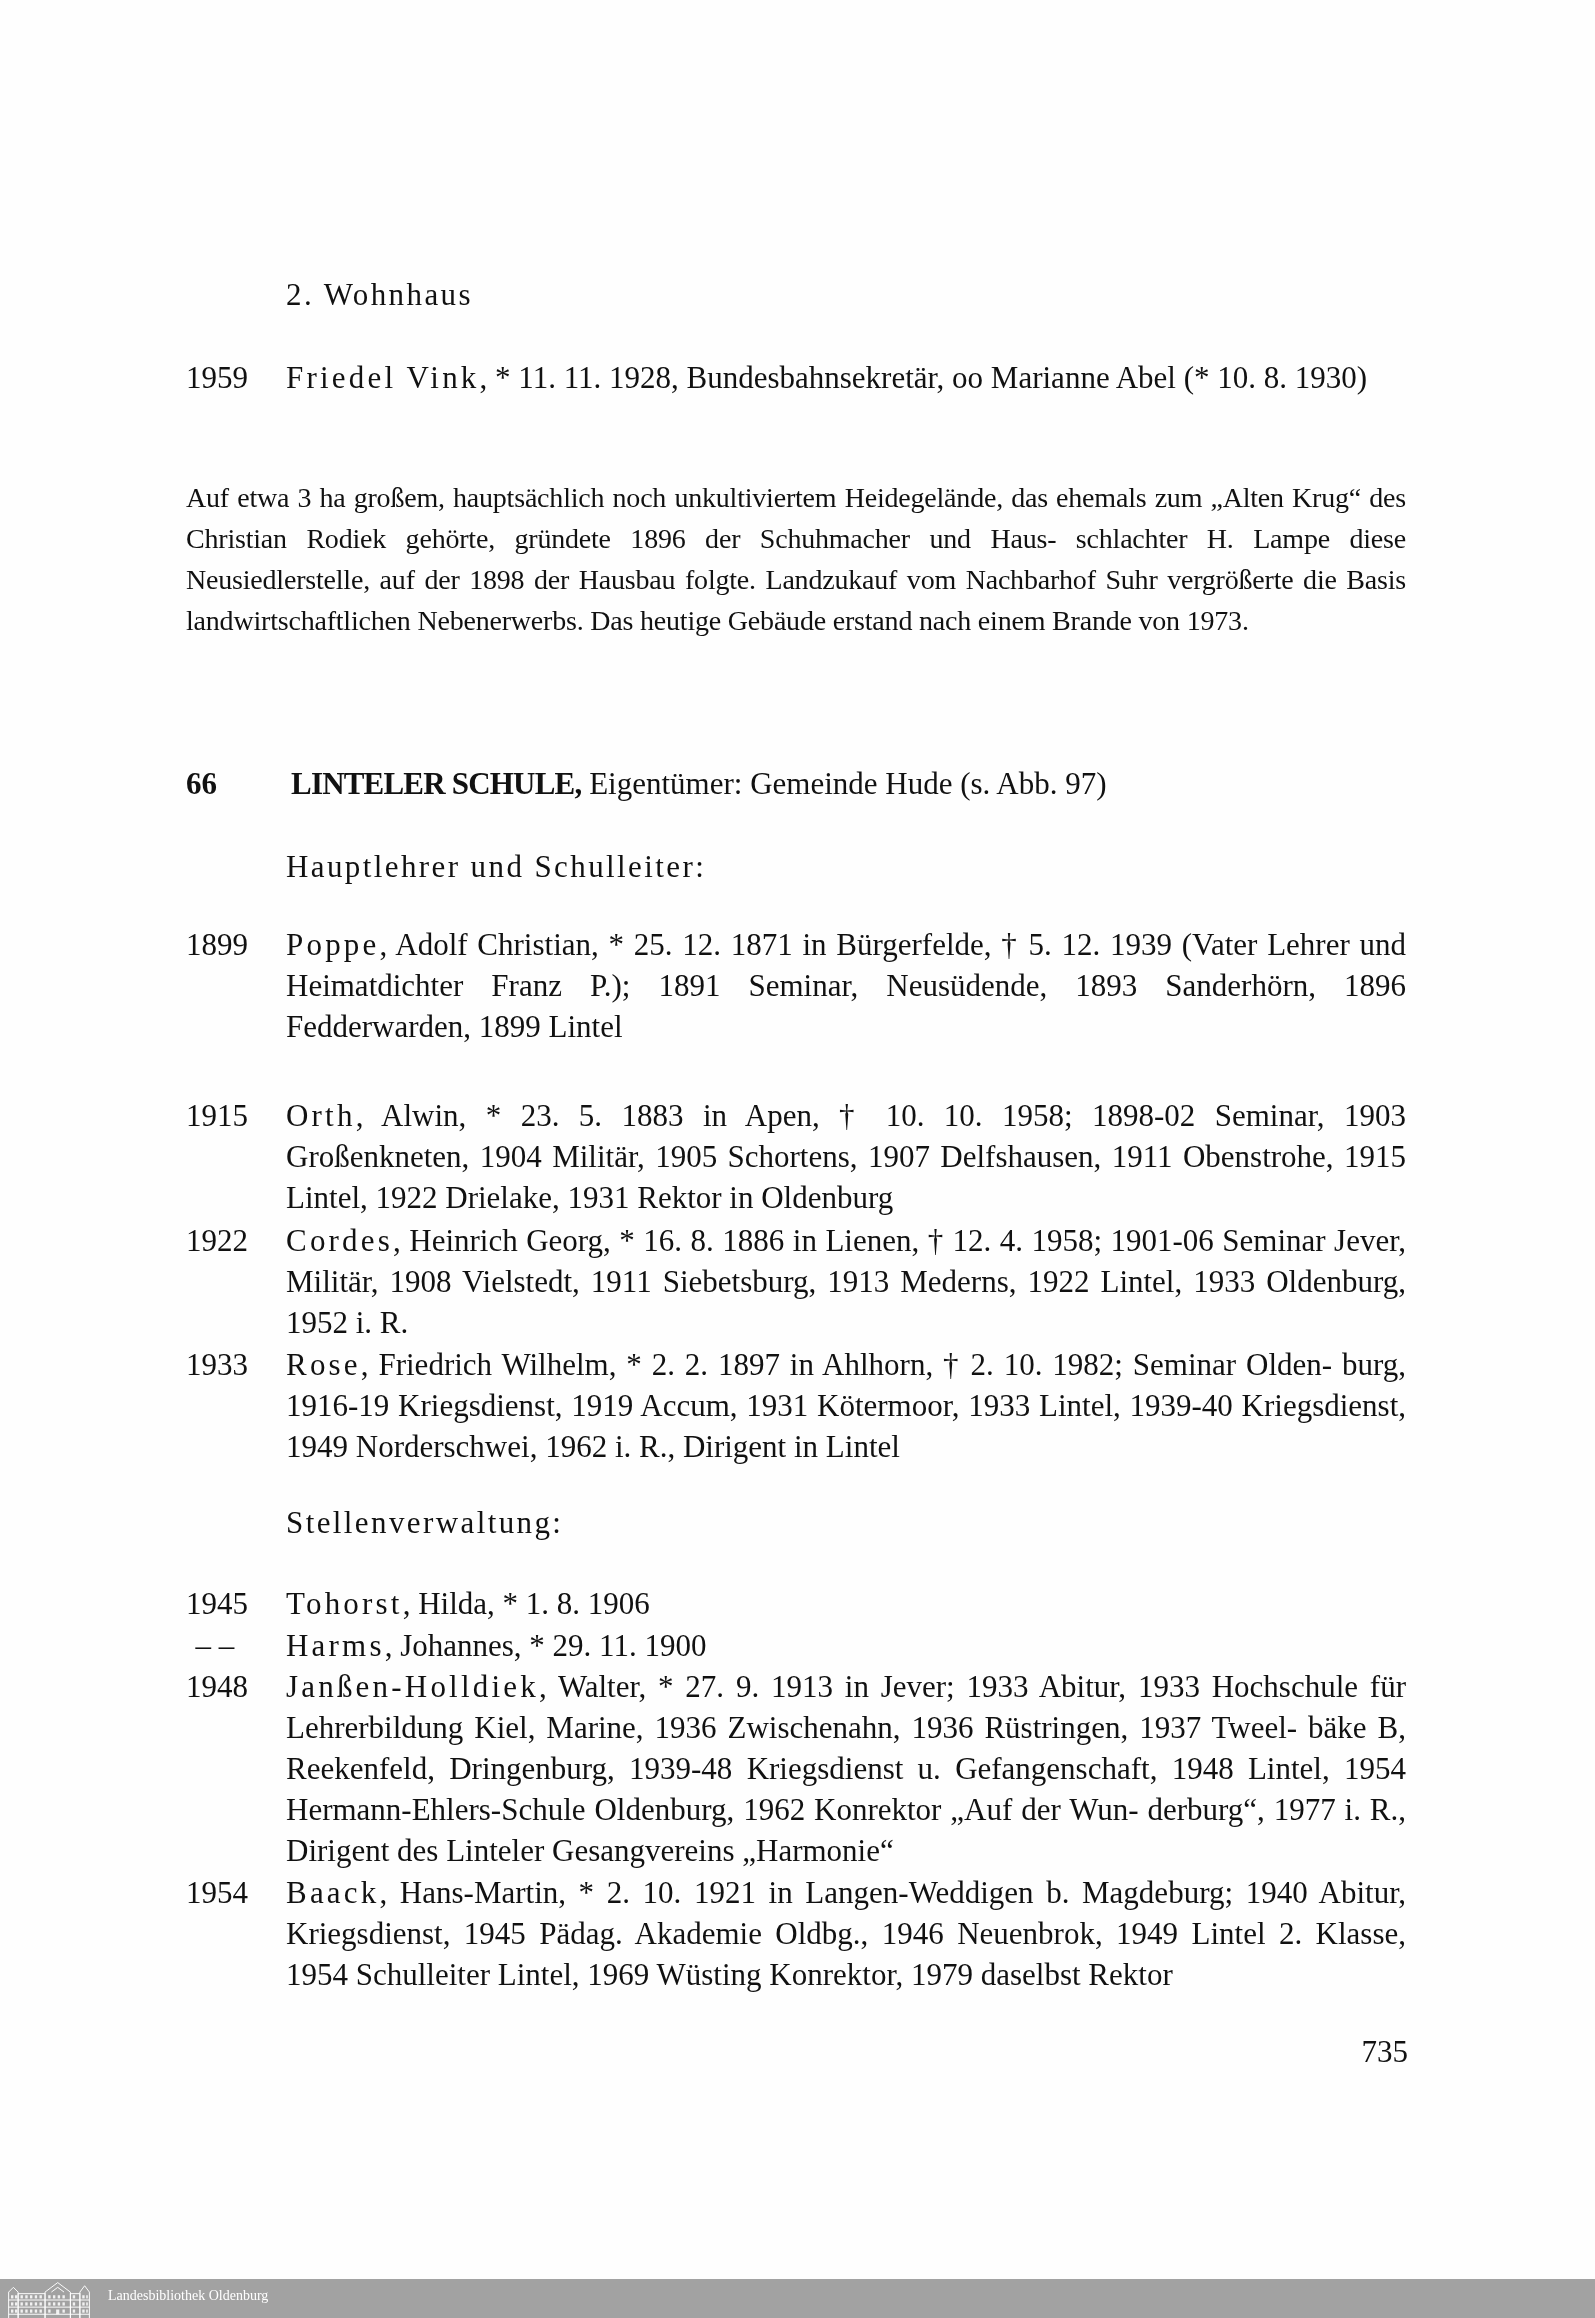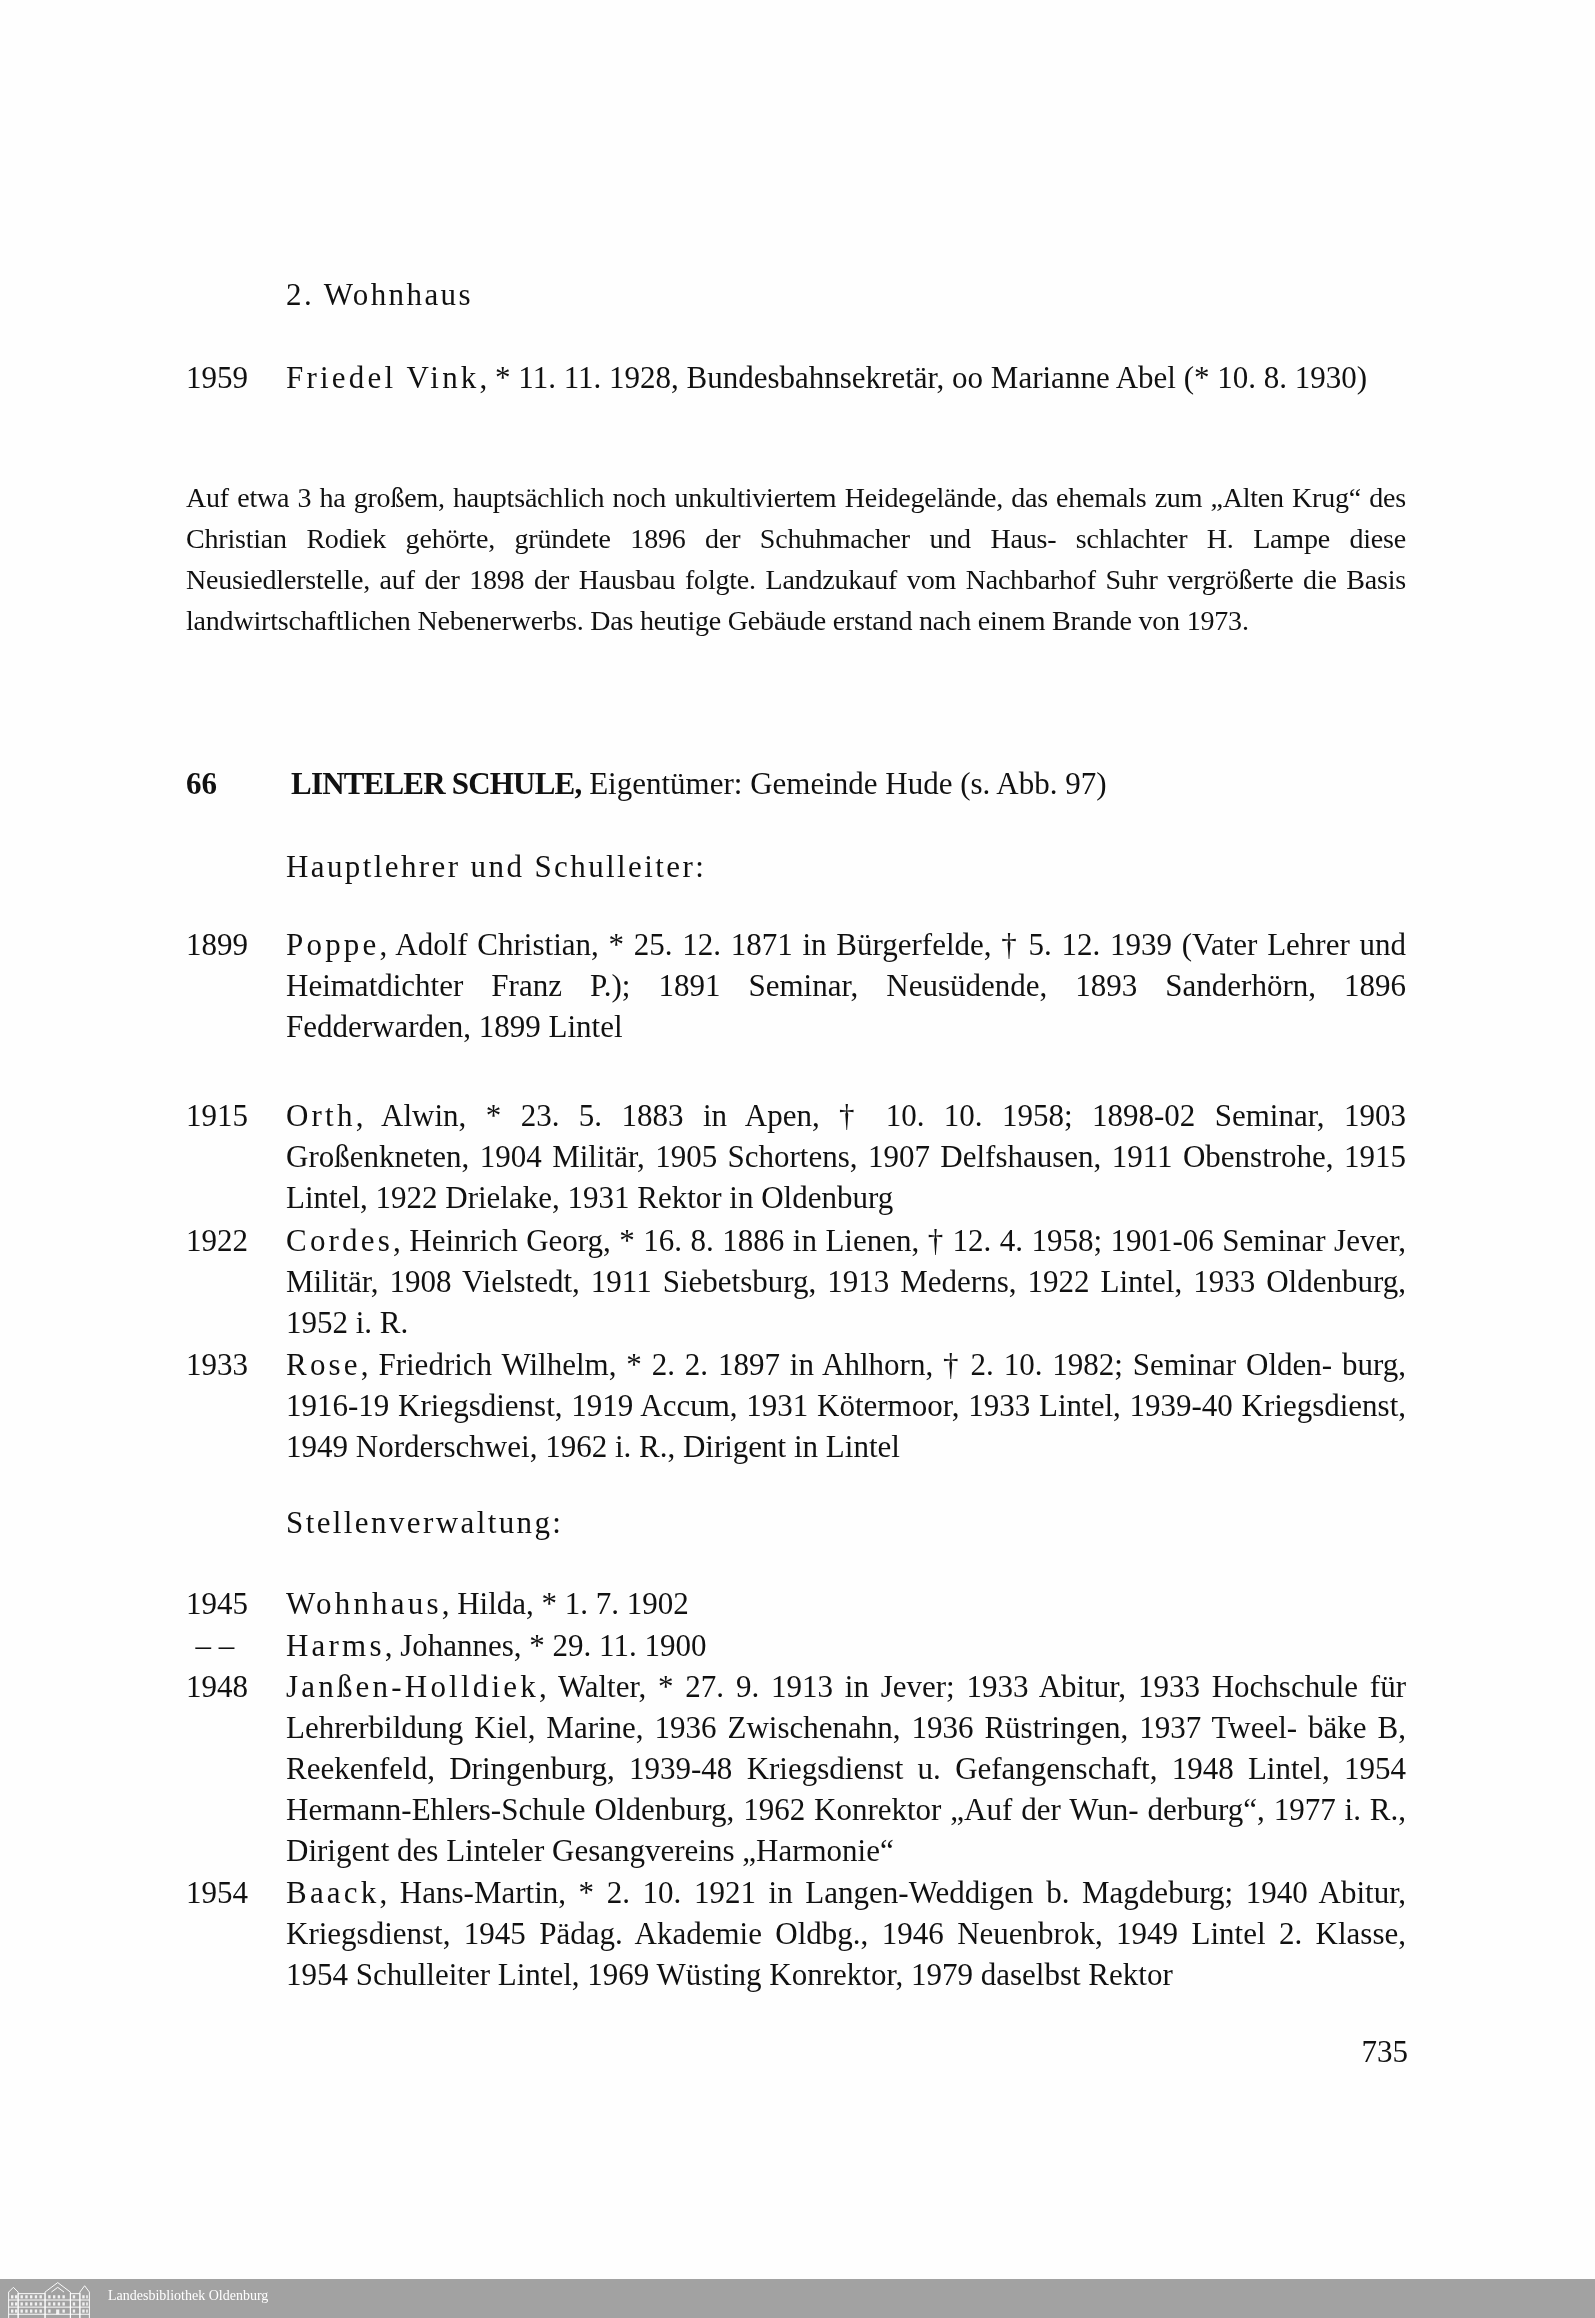--- a/index.html
+++ b/index.html
@@ -154,21 +154,21 @@
 
   <div class="entry" style="top:1344px;">
     <span class="year">1933</span>
     <div class="body"><span class="spaced">Rose</span><span>, Friedrich Wilhelm, * 2. 2. 1897 in Ahlhorn, † 2. 10. 1982; Seminar Olden- burg, 1916-19 Kriegsdienst, 1919 Accum, 1931 Kötermoor, 1933 Lintel, 1939-40 Kriegsdienst, 1949 Norderschwei, 1962 i. R., Dirigent in Lintel</span></div>
   </div>
 
   <div class="subhead" style="top:1502px;">Stellenverwaltung:</div>
 
   <div class="entry" style="top:1583px;">
     <span class="year">1945</span>
-    <div class="body"><span class="spaced">Wohnhaus</span><span>, Hilda, * 1. 7. 1902</span></div>
+    <div class="body"><span class="spaced">Tohorst</span><span>, Hilda, * 1. 8. 1906</span></div>
   </div>
 
   <div class="entry" style="top:1625px;">
     <span class="year" style="padding-left:9.6px;">– –</span>
     <div class="body"><span class="spaced">Harms</span><span>, Johannes, * 29. 11. 1900</span></div>
   </div>
 
   <div class="entry" style="top:1666px;">
     <span class="year">1948</span>
     <div class="body"><span class="spaced">Janßen-Holldiek</span><span>, Walter, * 27. 9. 1913 in Jever; 1933 Abitur, 1933 Hochschule für Lehrerbildung Kiel, Marine, 1936 Zwischenahn, 1936 Rüstringen, 1937 Tweel- bäke B, Reekenfeld, Dringenburg, 1939-48 Kriegsdienst u. Gefangenschaft, 1948 Lintel, 1954 Hermann-Ehlers-Schule Oldenburg, 1962 Konrektor „Auf der Wun- derburg“, 1977 i. R., Dirigent des Linteler Gesangvereins „Harmonie“</span></div>

